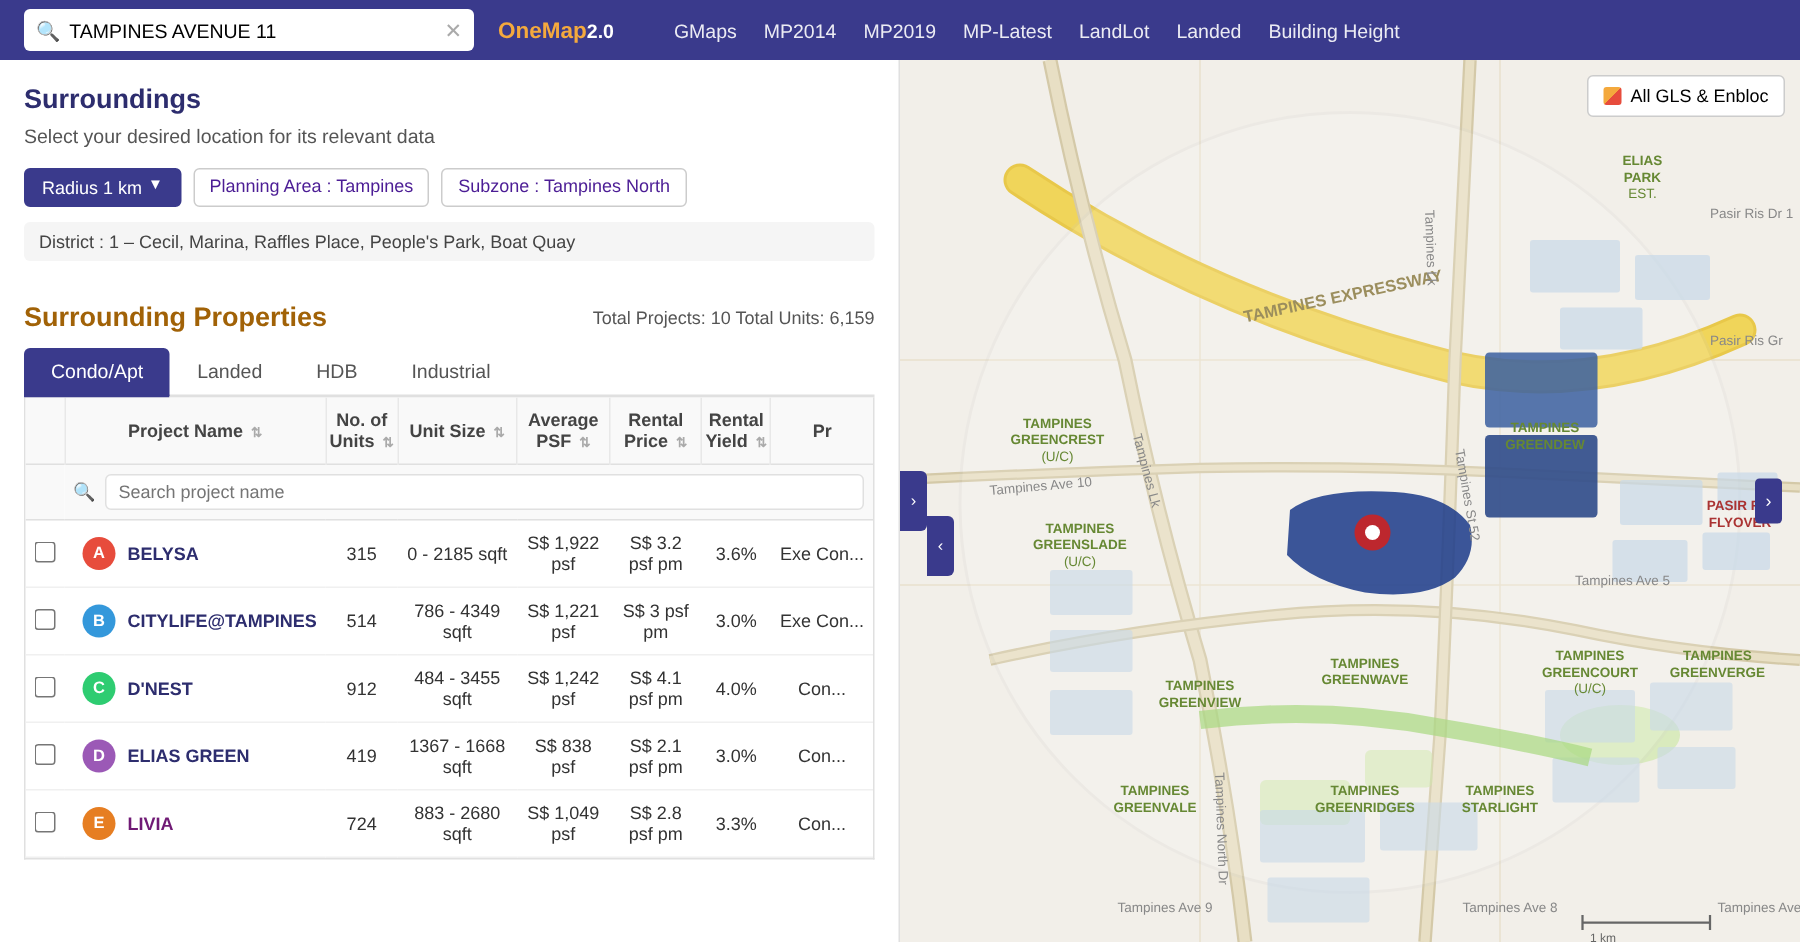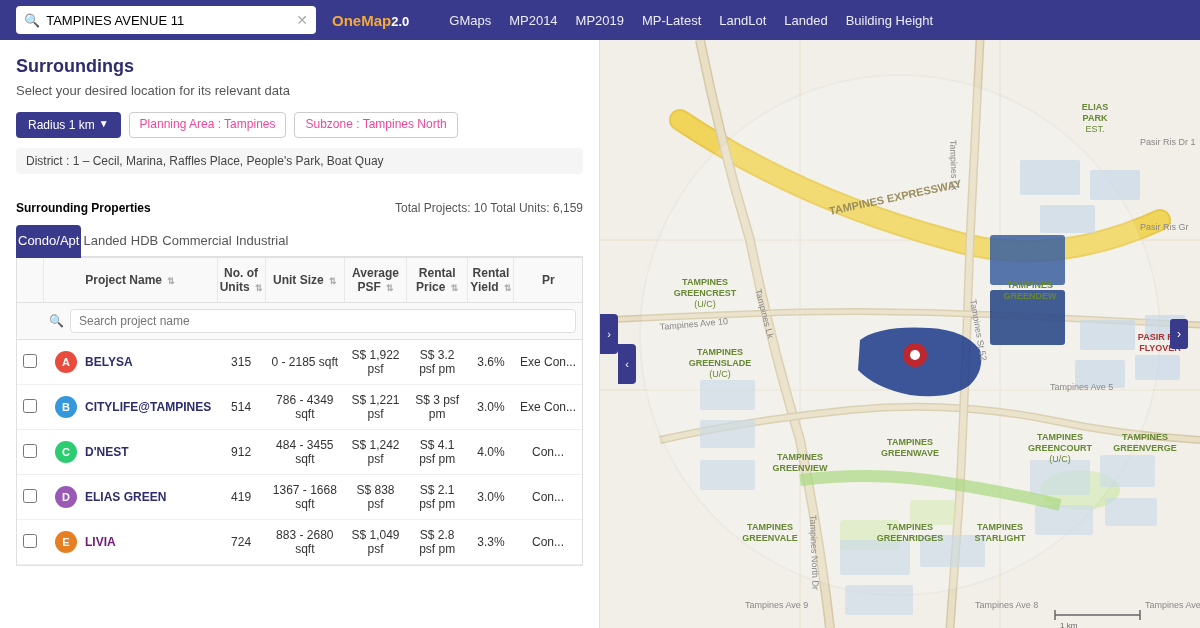--- a/index.html
+++ b/index.html
@@ -100,21 +100,21 @@
     }
     .badge.active {
       background: #3a3a8c;
       color: white;
     }
     .badge-plain {
       border: 1px solid #ccc;
       border-radius: 4px;
       padding: 4px 10px;
       font-size: 12px;
-      color: #ec4899;
+      color: #4c1d95;
       cursor: pointer;
       background: white;
     }
     .badge-dropdown {
       display: flex;
       align-items: flex-start;
       gap: 4px;
     }
     .chevron { font-size: 10px; }
 
@@ -129,37 +129,37 @@
     }
 
     
     .props-header {
       display: flex;
       justify-content: space-between;
       align-items: center;
       margin-bottom: 10px;
     }
     .props-title {
-      font-size: 12px;
+      font-size: 18px;
       font-weight: bold;
-      color: #000000;
+      color: #a16207;
     }
     .props-total {
       font-size: 12px;
       color: #555;
     }
 
     
     .tabs {
       display: flex;
       border-bottom: 2px solid #e0e0e0;
       margin-bottom: 0;
     }
     .tab {
-      padding: 8px 2px;
+      padding: 8px 18px;
       font-size: 13px;
       cursor: pointer;
       color: #555;
       border-bottom: 2px solid transparent;
       margin-bottom: -2px;
     }
     .tab.active {
       background: #3a3a8c;
       color: white;
       border-radius: 4px 4px 0 0;
@@ -352,21 +352,20 @@
 
     <div class="props-header">
       <span class="props-title">Surrounding Properties</span>
       <span class="props-total">Total Projects: 10  Total Units: 6,159</span>
     </div>
 
     <div class="tabs">
       <div class="tab active">Condo/Apt</div>
       <div class="tab">Landed</div>
       <div class="tab">HDB</div>
-      <div class="tab">Commercial</div>
       <div class="tab">Industrial</div>
     </div>
 
     <div class="table-wrapper">
       <table>
         <thead>
           <tr>
             <th class="check-cell"></th>
             <th>
               Project Name <span class="sort-icon">⇅</span>
@@ -486,20 +485,24 @@
     </tr>
           </tbody>
       </table>
     </div>
 
   </div>
 
   <div class="map-panel">
 
     
+    <div class="map-overlay-btn">
+      <div class="gls-dot"></div>
+      <span>All GLS &amp; Enbloc</span>
+    </div>
 
     
     <div class="arrow-btn" style="left:0;border-radius:0 4px 4px 0;">›</div>
     
     <div class="arrow-btn" style="left:18px;border-radius:0 4px 4px 0;top:calc(50% + 30px);">‹</div>
 
     
     <svg class="map-svg" viewBox="0 0 600 588" xmlns="http://www.w3.org/2000/svg">
 
       <rect width="600" height="588" fill="#f2efe9"></rect>

